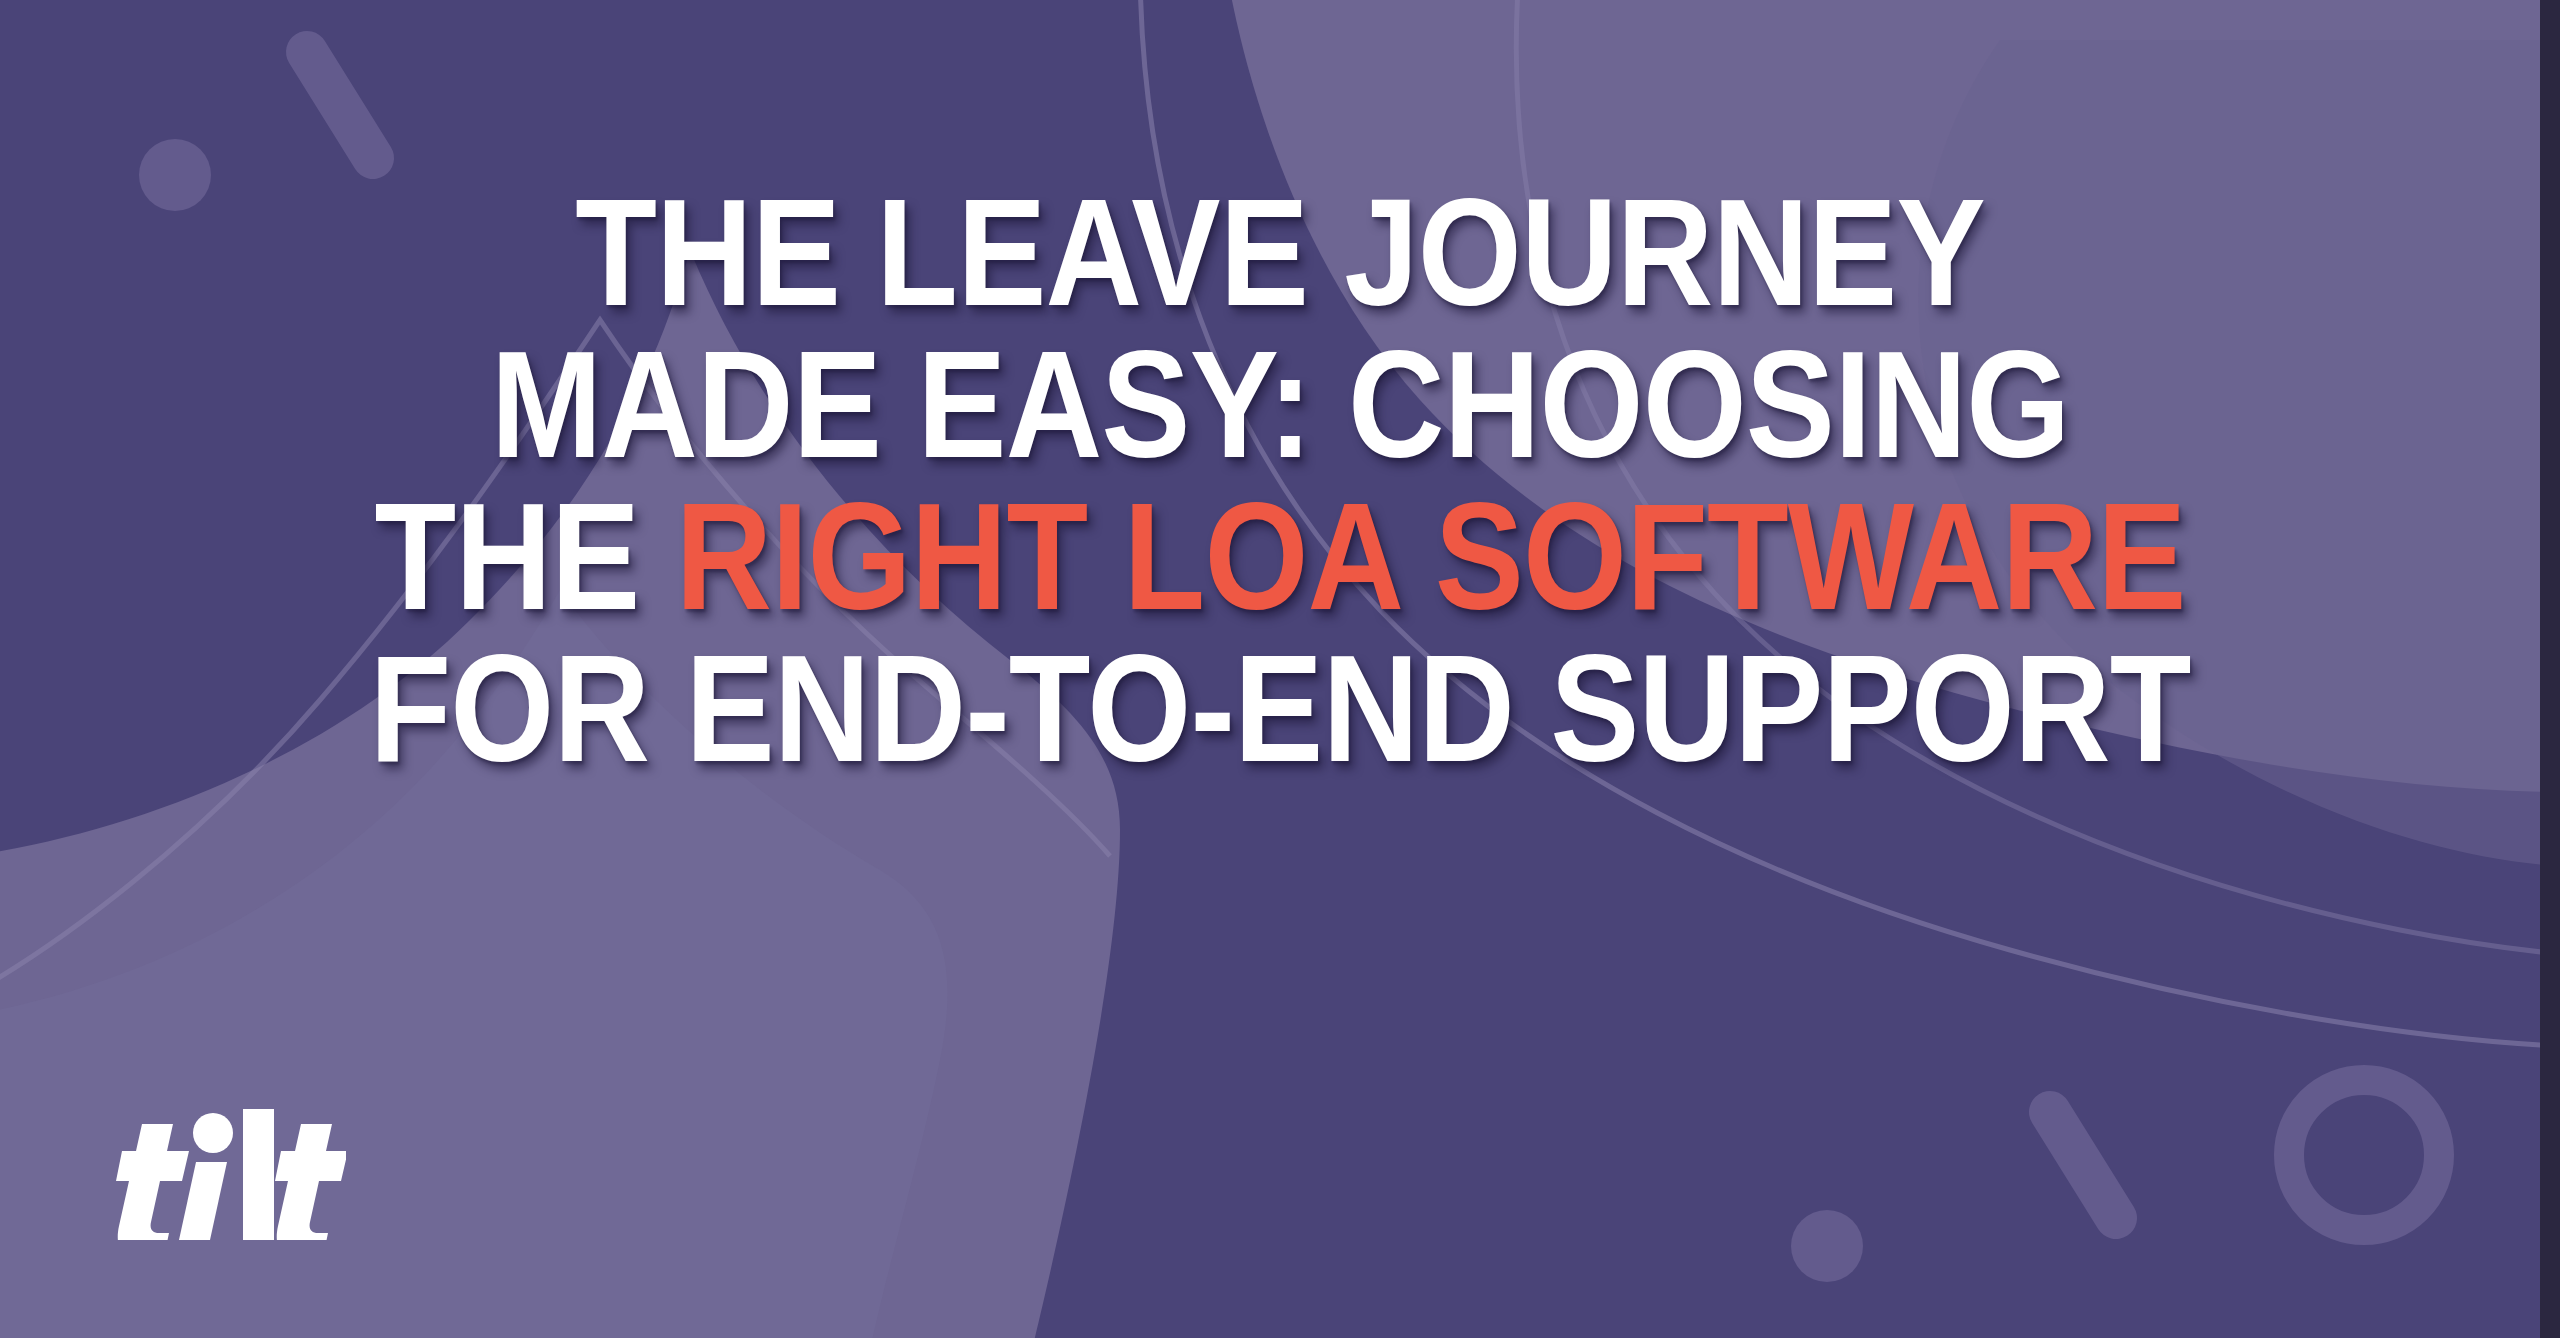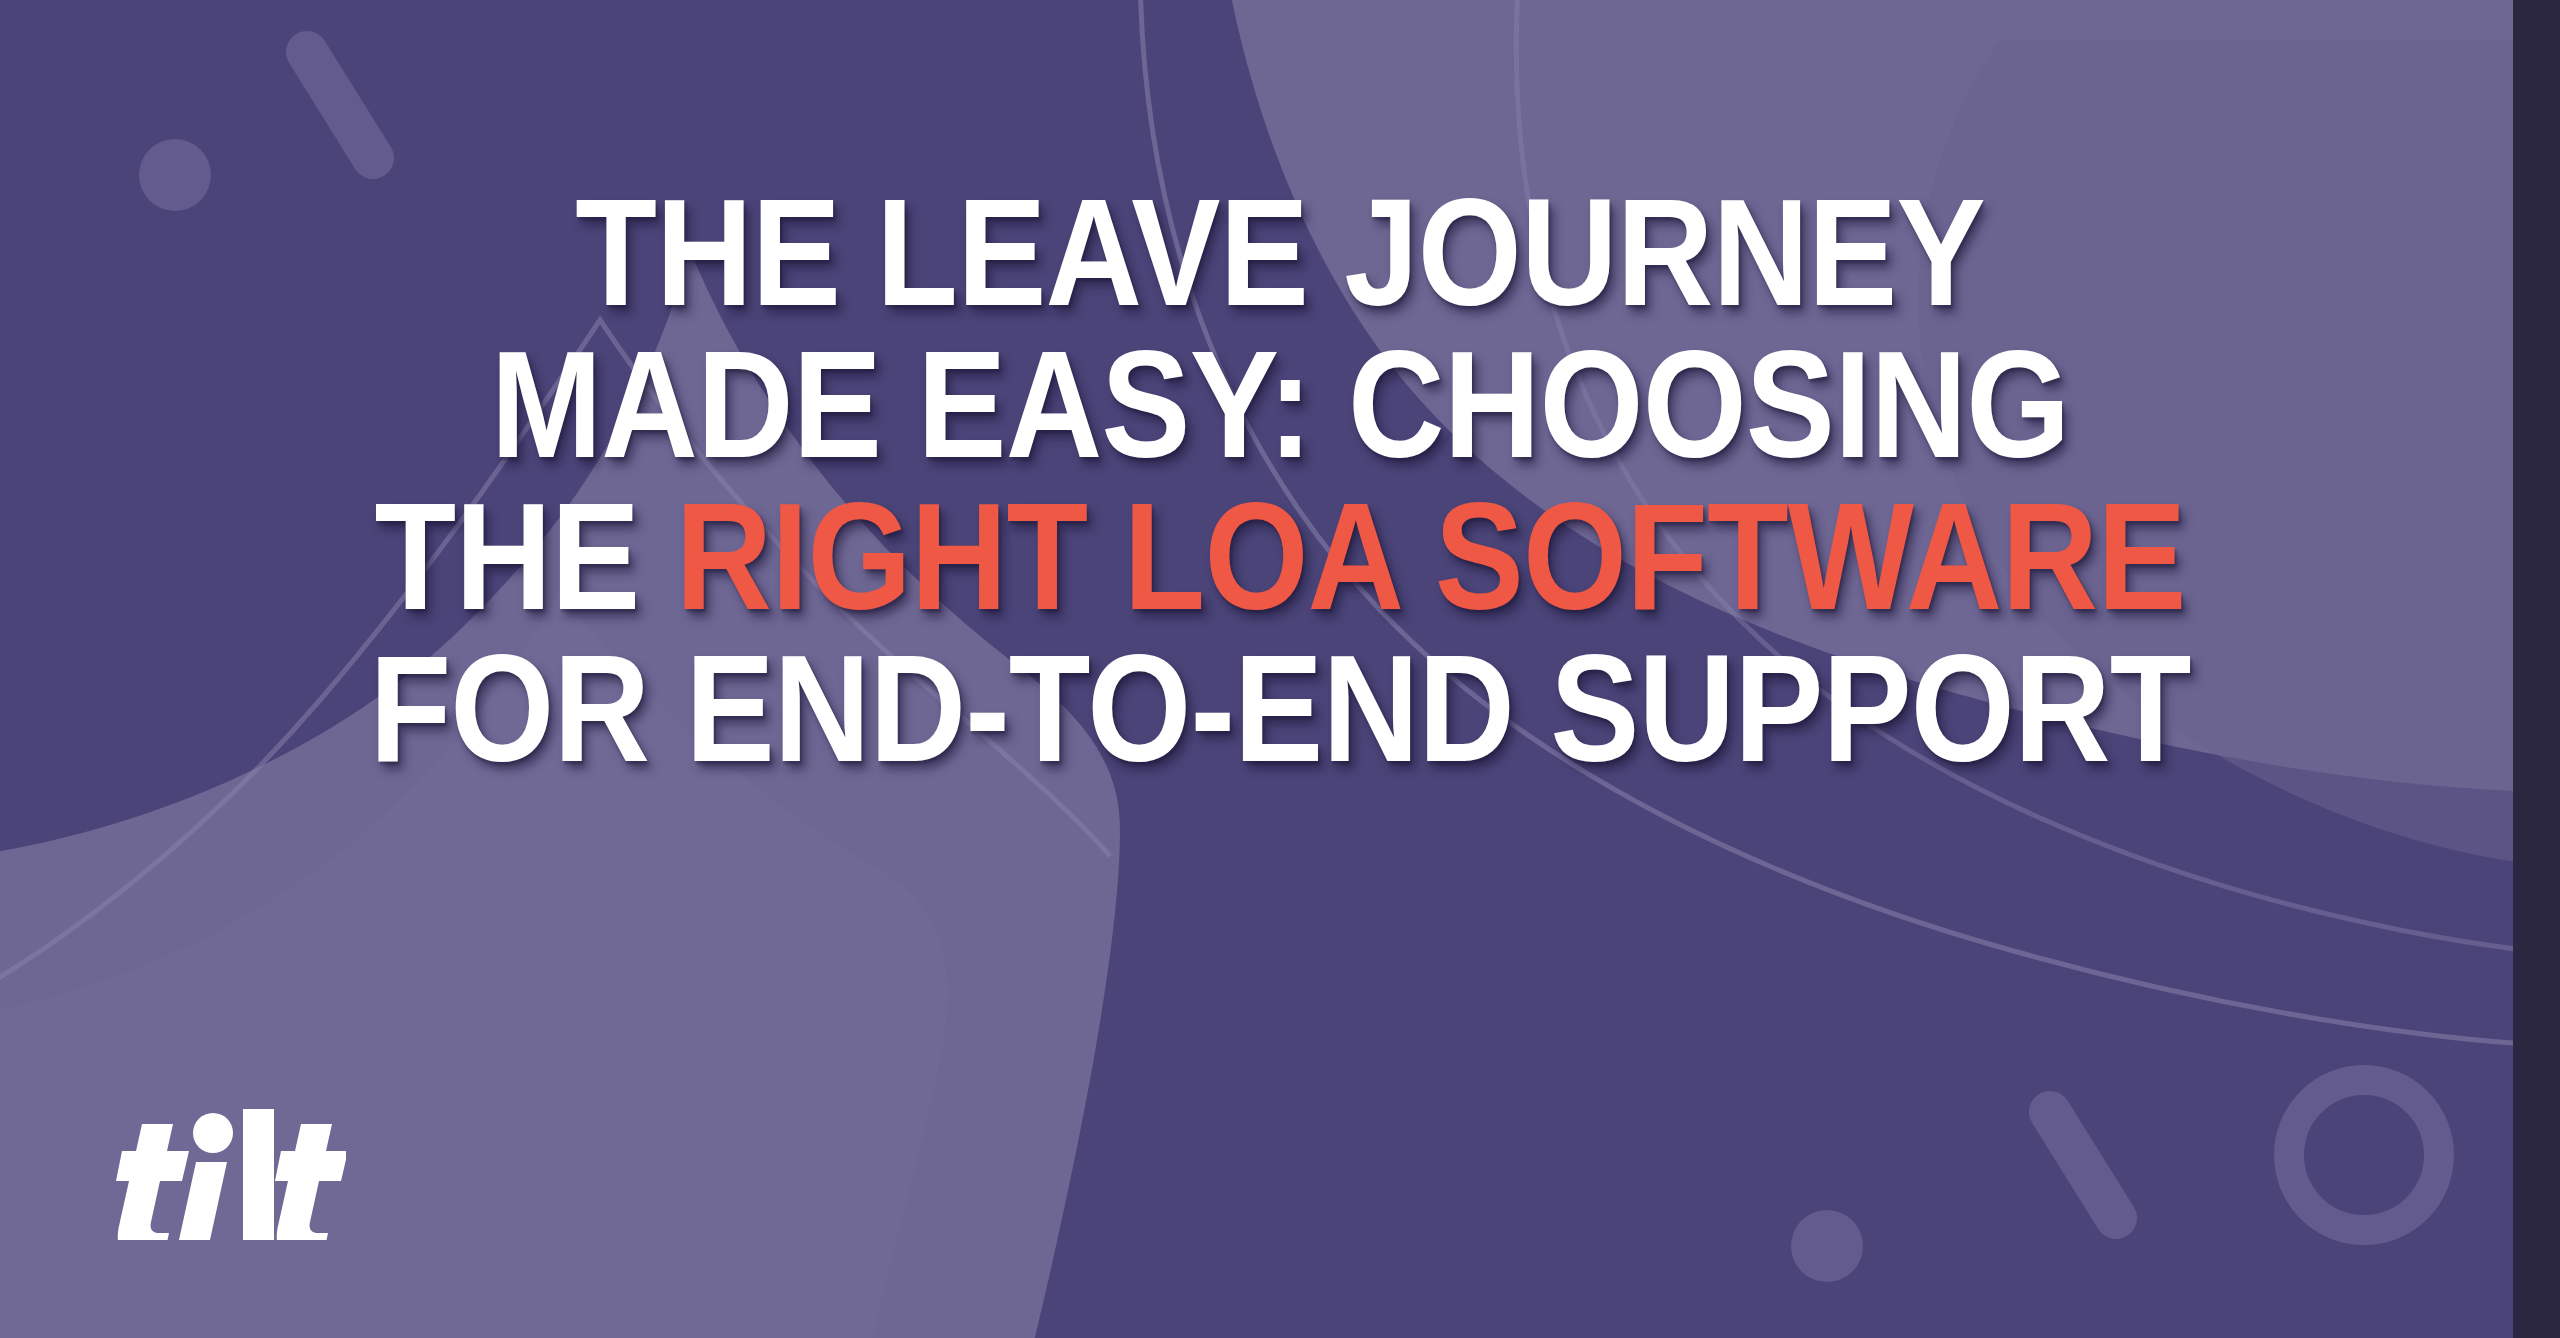--- a/index.html
+++ b/index.html
@@ -10,20 +10,21 @@
   body {
     font-family: "Liberation Sans", sans-serif;
   }
 
   #banner {
     position: relative;
     width: 2513px;
     height: 1338px;
     overflow: hidden;
     background: #4a4478;
+    padding-left: 27px;
   }
 
   #bg-svg {
     position: absolute;
     inset: 0;
     width: 2560px;
     height: 1338px;
     display: block;
   }
 

